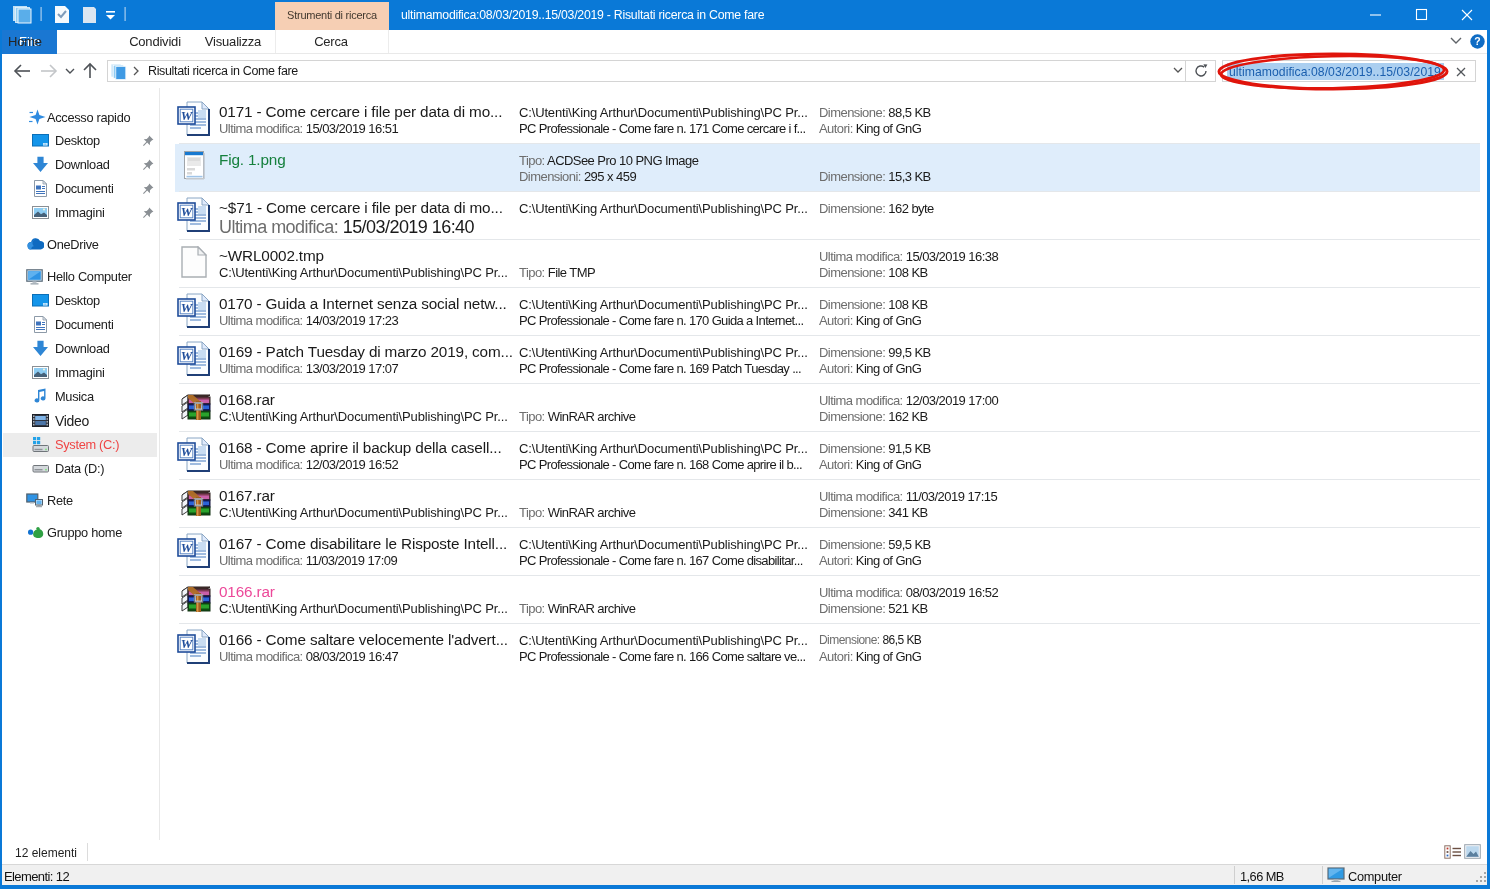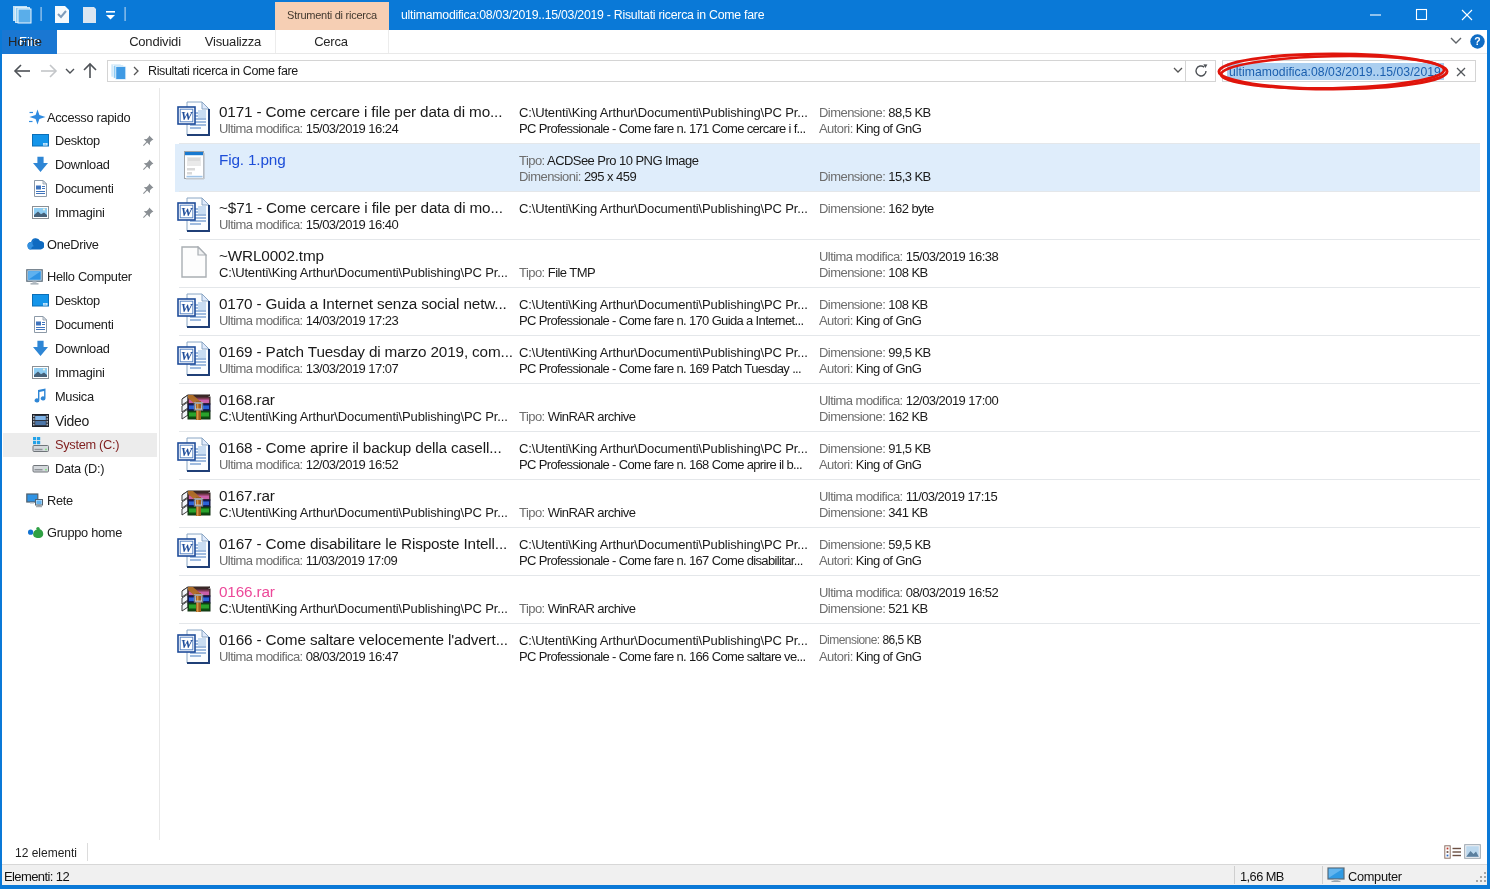--- a/index.html
+++ b/index.html
@@ -214,21 +214,21 @@
       <g fill="#23a2e8">
         <rect x="1" y="1" width="3.2" height="3.2"></rect>
         <rect x="5" y="1" width="3.2" height="3.2"></rect>
         <rect x="1" y="5" width="3.2" height="3.2"></rect>
         <rect x="5" y="5" width="3.2" height="3.2"></rect>
       </g>
 <rect x="1" y="9.5" width="15.5" height="6" rx="1" fill="#d4d8dc" stroke="#70757a" stroke-width="1"></rect>
 <rect x="2.5" y="12.8" width="8" height="1.4" fill="#8e9398"></rect>
 <circle cx="14" cy="13.4" r="0.9" fill="#7ce27c"></circle>
     </svg>
-<div class="txt" style="left:55px;top:437px;font-size:12.8px;color:#7f1d1d;letter-spacing:-0.3px">System (C:)</div>
+<div class="txt" style="left:55px;top:437px;font-size:12.8px;color:#ef4444;letter-spacing:-0.3px">System (C:)</div>
 <svg class="abs" style="left:32px;top:460px" width="17" height="17" viewBox="0 0 17 17">
       <rect x="1" y="5.5" width="15.5" height="6.5" rx="1" fill="#d4d8dc" stroke="#70757a" stroke-width="1"></rect>
 <rect x="2.5" y="9" width="8" height="1.4" fill="#8e9398"></rect>
 <circle cx="14" cy="9.7" r="0.9" fill="#7ce27c"></circle>
     </svg>
 <div class="txt" style="left:55px;top:461px;font-size:12.8px;color:#202020;letter-spacing:-0.3px">Data (D:)</div>
 <svg class="abs" style="left:26px;top:492px" width="17" height="17" viewBox="0 0 17 17">
       <rect x="0.8" y="2" width="11" height="8" fill="#2f93e4" stroke="#51606d" stroke-width="1.2"></rect>
 <rect x="4" y="10" width="4" height="1.5" fill="#aab3bb"></rect>
 <rect x="9.5" y="7.5" width="7" height="5.5" fill="#cfe7f8" stroke="#51606d" stroke-width="1"></rect>
@@ -255,39 +255,39 @@
         <line x1="13" y1="21" x2="29" y2="21"></line>
 <line x1="13" y1="24" x2="29" y2="24"></line>
         <line x1="13" y1="27" x2="24" y2="27"></line>
 </g>
 <rect x="21" y="9" width="8" height="8" fill="#c8dcf2"></rect>
 <rect x="1" y="6" width="17" height="17" fill="#fff" stroke="#1e4c9a" stroke-width="1.6"></rect>
 <rect x="3.2" y="8.2" width="12.6" height="12.6" fill="none" stroke="#5b86c5" stroke-width="1"></rect>
 <text x="9.6" y="19" font-family="Liberation Serif" font-style="italic" font-weight="bold" font-size="13" fill="#1e4c9a" text-anchor="middle">W</text>
 </svg>
 <div class="txt" style="left:219px;top:103px;font-size:15.3px;color:#1a1a1a;letter-spacing:-0.15px">0171 - Come cercare i file per data di mo...</div>
-<div class="txt" style="left:219px;top:121px;font-size:13px;letter-spacing:-0.55px"><span style="color:#6d6d6d">Ultima modifica: </span><span style="color:#1a1a1a">15/03/2019 16:24</span></div>
+<div class="txt" style="left:219px;top:121px;font-size:13px;letter-spacing:-0.55px"><span style="color:#6d6d6d">Ultima modifica: </span><span style="color:#1a1a1a">15/03/2019 16:51</span></div>
 <div class="txt" style="left:519px;top:105px;font-size:13px;letter-spacing:-0.55px"><span style="color:#1a1a1a"><span style="letter-spacing:-0.15px">C:\Utenti\King Arthur\Documenti\Publishing\PC Pr...</span></span></div>
 <div class="txt" style="left:519px;top:121px;font-size:13px;letter-spacing:-0.55px"><span style="color:#1a1a1a"><span style="letter-spacing:-0.65px">PC Professionale - Come fare n. 171 Come cercare i f...</span></span></div>
 <div class="txt" style="left:819px;top:105px;font-size:13px;letter-spacing:-0.55px"><span style="color:#6d6d6d">Dimensione: </span><span style="color:#1a1a1a">88,5 KB</span></div>
 <div class="txt" style="left:819px;top:121px;font-size:13px;letter-spacing:-0.55px"><span style="color:#6d6d6d">Autori: </span><span style="color:#1a1a1a">King of GnG</span></div>
 <div class="abs" style="left:175px;top:144px;width:1305px;height:48px;background:#dfedfb"></div>
 <div class="abs" style="left:179px;top:191px;width:1301px;height:1px;background:#e4e7ea"></div>
 <svg class="abs" style="left:182px;top:149px" width="24" height="32" viewBox="0 0 24 32">
 <rect x="2.5" y="2.5" width="19" height="27" fill="#fff" stroke="#9fa4a9" stroke-width="1"></rect>
 <rect x="21" y="4" width="1.6" height="26" fill="#b7bcc2"></rect>
 <rect x="4" y="29" width="18" height="1.5" fill="#c3c8cd"></rect>
 <rect x="3" y="3" width="18" height="3.2" fill="#1879d0"></rect>
 <rect x="5" y="8" width="14" height="9" fill="#e9e9e9"></rect>
       <rect x="6" y="9" width="12" height="3" fill="#dcdcdc"></rect>
 <rect x="5" y="19" width="8" height="2.5" fill="#d9d9d9"></rect>
 <rect x="5" y="23" width="5" height="2.5" fill="#d9d9d9"></rect>
 <rect x="4.5" y="26.8" width="16" height="1.6" fill="#9fc4e8"></rect>
 </svg>
-<div class="txt" style="left:219px;top:151px;font-size:15.3px;color:#1d4ed8;letter-spacing:-0.15px">Fig. 1.png</div>
+<div class="txt" style="left:219px;top:151px;font-size:15.3px;color:#15803d;letter-spacing:-0.15px">Fig. 1.png</div>
 <div class="txt" style="left:519px;top:153px;font-size:13px;letter-spacing:-0.55px"><span style="color:#6d6d6d">Tipo: </span><span style="color:#1a1a1a">ACDSee Pro 10 PNG Image</span></div>
 <div class="txt" style="left:519px;top:169px;font-size:13px;letter-spacing:-0.55px"><span style="color:#6d6d6d">Dimensioni: </span><span style="color:#1a1a1a">295 x 459</span></div>
 <div class="txt" style="left:819px;top:169px;font-size:13px;letter-spacing:-0.55px"><span style="color:#6d6d6d">Dimensione: </span><span style="color:#1a1a1a">15,3 KB</span></div>
 <div class="abs" style="left:179px;top:239px;width:1301px;height:1px;background:#e4e7ea"></div>
 <svg class="abs" style="left:177px;top:197px" width="34" height="36" viewBox="0 0 34 36">
 <polygon points="10,1 25,1 32,8 32,34 10,34" fill="#fbfdff" stroke="#8aa6c4" stroke-width="1"></polygon>
 <polygon points="25,1 32,8 25,8" fill="#dfeafc" stroke="#8aa6c4" stroke-width="1"></polygon>
 <path d="M32 8 L32 34 L10 34" fill="none" stroke="#1f3f77" stroke-width="2"></path>
 <g stroke="#89abd8" stroke-width="1.6">
 <line x1="13" y1="12" x2="29" y2="12"></line>
@@ -296,21 +296,21 @@
         <line x1="13" y1="21" x2="29" y2="21"></line>
 <line x1="13" y1="24" x2="29" y2="24"></line>
         <line x1="13" y1="27" x2="24" y2="27"></line>
 </g>
 <rect x="21" y="9" width="8" height="8" fill="#c8dcf2"></rect>
 <rect x="1" y="6" width="17" height="17" fill="#fff" stroke="#1e4c9a" stroke-width="1.6"></rect>
 <rect x="3.2" y="8.2" width="12.6" height="12.6" fill="none" stroke="#5b86c5" stroke-width="1"></rect>
 <text x="9.6" y="19" font-family="Liberation Serif" font-style="italic" font-weight="bold" font-size="13" fill="#1e4c9a" text-anchor="middle">W</text>
 </svg>
 <div class="txt" style="left:219px;top:199px;font-size:15.3px;color:#1a1a1a;letter-spacing:-0.15px">~$71 - Come cercare i file per data di mo...</div>
-<div class="txt" style="left:219px;top:217px;font-size:13px;letter-spacing:-0.55px"><span style="color:#6d6d6d">Ultima modifica: </span><span style="color:#1a1a1a">15/03/2019 16:40</span></div>
+<div class="txt" style="left:219px;top:217px;font-size:18px;letter-spacing:-0.55px"><span style="color:#6d6d6d">Ultima modifica: </span><span style="color:#1a1a1a">15/03/2019 16:40</span></div>
 <div class="txt" style="left:519px;top:201px;font-size:13px;letter-spacing:-0.55px"><span style="color:#1a1a1a"><span style="letter-spacing:-0.15px">C:\Utenti\King Arthur\Documenti\Publishing\PC Pr...</span></span></div>
 <div class="txt" style="left:819px;top:201px;font-size:13px;letter-spacing:-0.55px"><span style="color:#6d6d6d">Dimensione: </span><span style="color:#1a1a1a">162 byte</span></div>
 <div class="abs" style="left:179px;top:287px;width:1301px;height:1px;background:#e4e7ea"></div>
 <svg class="abs" style="left:181px;top:246px" width="26" height="32" viewBox="0 0 26 32">
 <polygon points="1,1 17,1 25,9 25,31 1,31" fill="#fdfdfd" stroke="#a9aeb3" stroke-width="1.4"></polygon>
 <polygon points="17,1 25,9 17,9" fill="#f1f2f3" stroke="#a9aeb3" stroke-width="1.2"></polygon>
 </svg>
 <div class="txt" style="left:219px;top:247px;font-size:15.3px;color:#1a1a1a;letter-spacing:-0.15px">~WRL0002.tmp</div>
 <div class="txt" style="left:219px;top:265px;font-size:13px;letter-spacing:-0.55px"><span style="color:#1a1a1a"><span style="letter-spacing:-0.15px">C:\Utenti\King Arthur\Documenti\Publishing\PC Pr...</span></span></div>
 <div class="txt" style="left:519px;top:265px;font-size:13px;letter-spacing:-0.55px"><span style="color:#6d6d6d">Tipo: </span><span style="color:#1a1a1a">File TMP</span></div>

